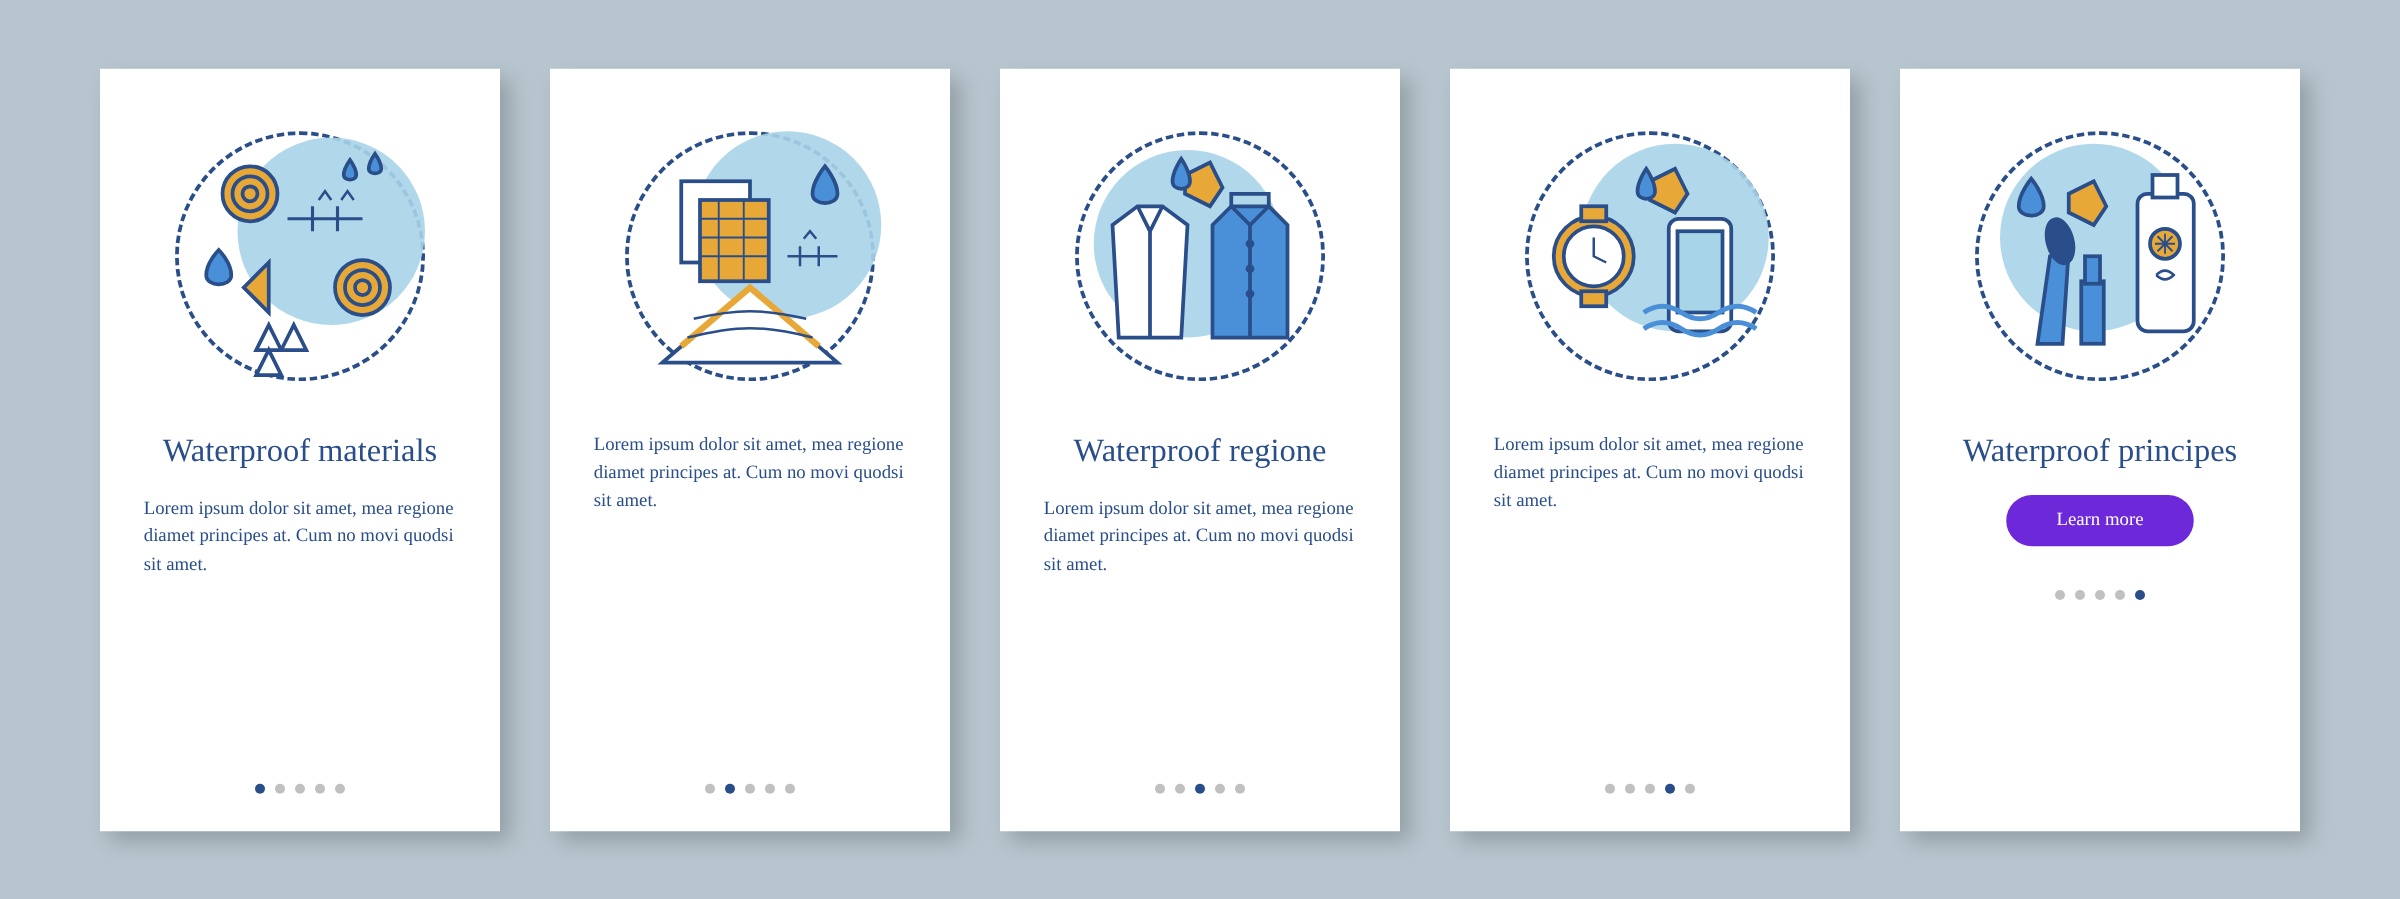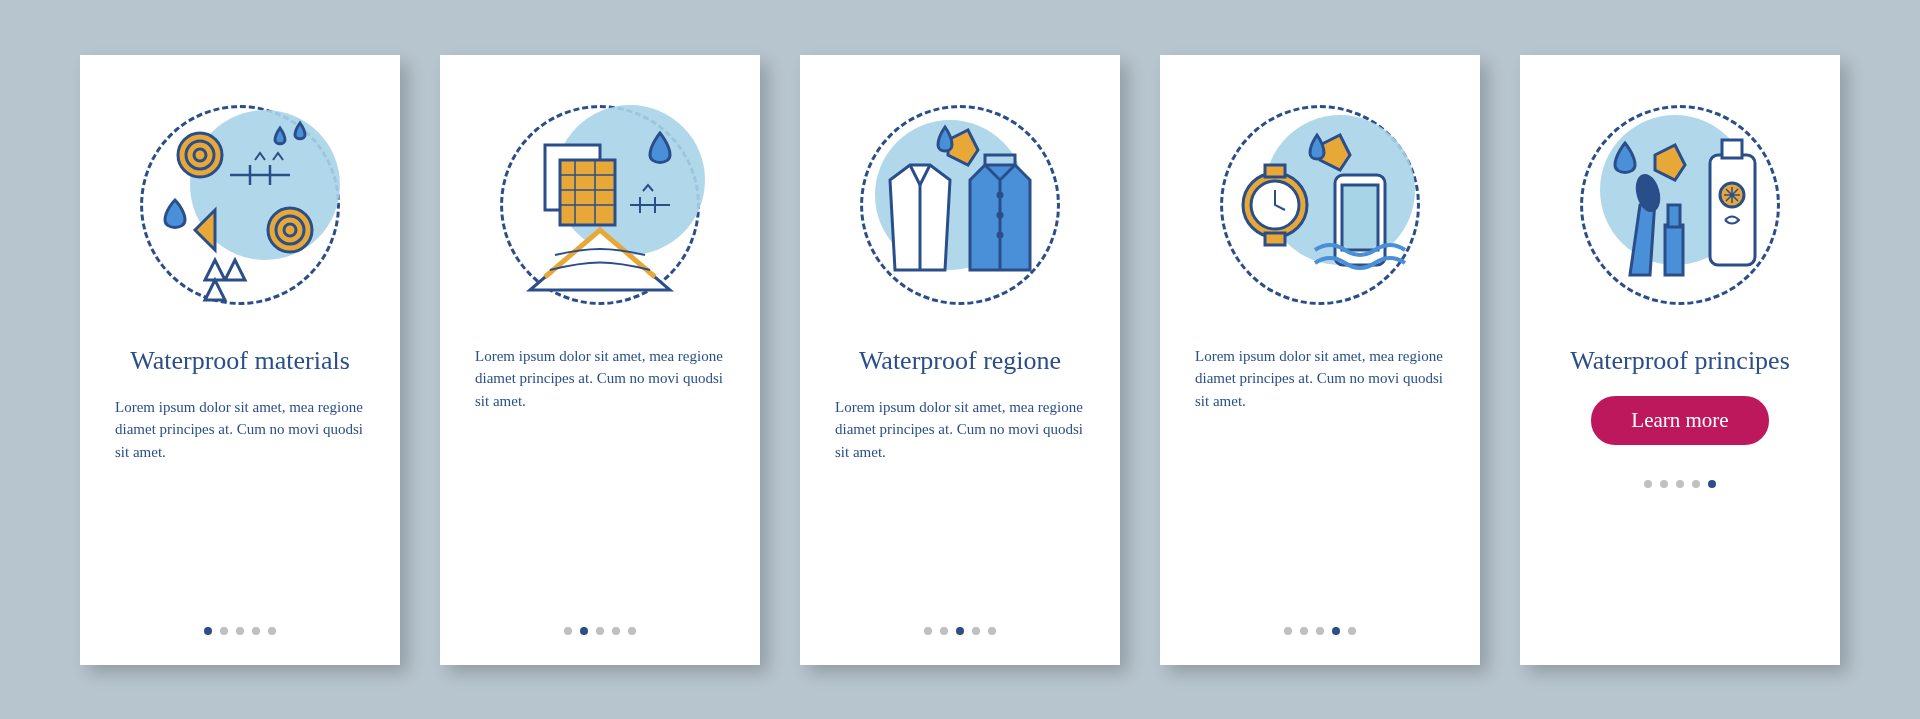--- a/index.html
+++ b/index.html
@@ -6,21 +6,21 @@
 body{background:#b7c5ce;font-family:Georgia,serif;width:1920px;height:719px;display:flex;align-items:center;justify-content:center;gap:40px;padding:40px}
 .card{background:#fff;width:320px;height:610px;box-shadow:8px 8px 16px rgba(0,0,0,.2);display:flex;flex-direction:column;align-items:center;padding:40px 30px 30px;position:relative}
 .illus{width:220px;height:220px;position:relative;margin-bottom:30px;display:flex;align-items:center;justify-content:center}
 .dashed-circle{position:absolute;width:200px;height:200px;border:3px dashed #2a4e8a;border-radius:50%;top:10px;left:10px}
 .bg-circle{position:absolute;width:150px;height:150px;background:#a8d4e8;border-radius:50%;opacity:.9}
 .title{font-size:26px;color:#2a4e8a;text-align:left;line-height:1.2;margin-bottom:20px;font-weight:400}
 .desc{font-size:15px;color:#2a4e8a;text-align:left;line-height:1.5;margin-bottom:auto;padding:0 5px}
 .dots{display:flex;gap:8px;margin-top:20px}
 .dot{width:8px;height:8px;border-radius:50%;background:#c0c0c0}
 .dot.active{background:#2a4e8a}
-.btn{background:#be185d;color:#fff;border:none;border-radius:24px;padding:12px 40px;font-size:21px;font-family:Georgia,serif;margin-bottom:15px;cursor:pointer}
+.btn{background:#6d28d9;color:#fff;border:none;border-radius:24px;padding:12px 40px;font-size:15px;font-family:Georgia,serif;margin-bottom:15px;cursor:pointer}
 svg{position:relative;z-index:2}
 </style>
 </head>
 <body>
 
 <div class="card">
   <div class="illus">
     <div class="dashed-circle"></div>
       <div class="bg-circle" style="top:15px;right:10px"></div>
     <svg width="200" height="200" viewBox="0 0 200 200">

